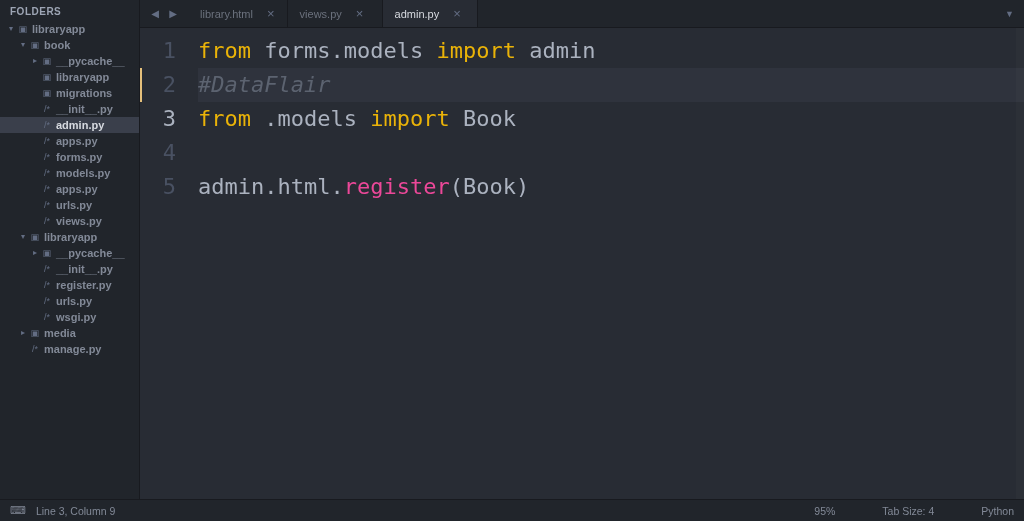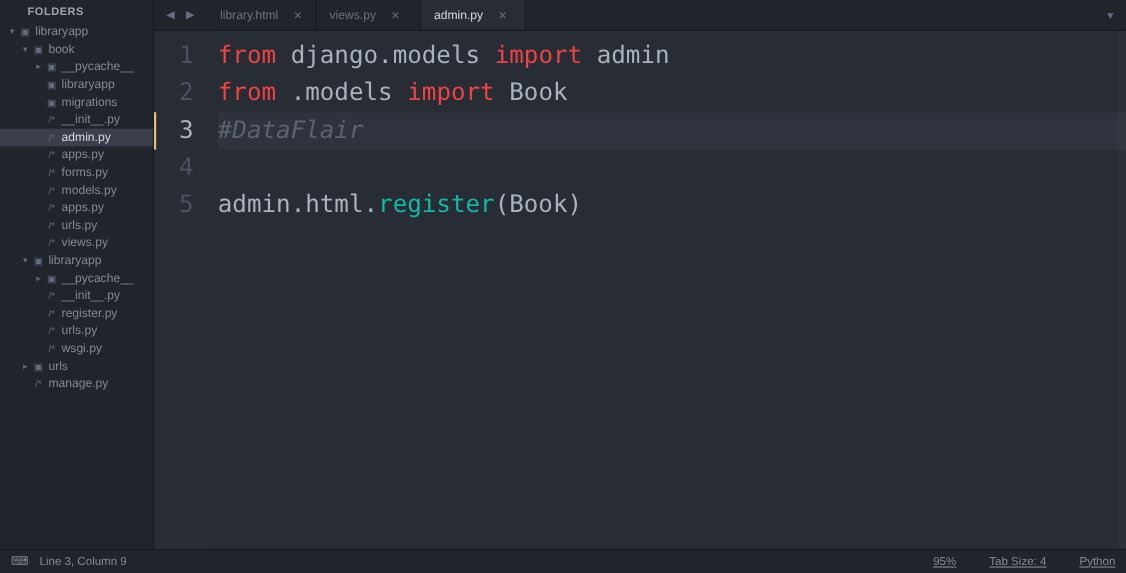--- a/index.html
+++ b/index.html
@@ -22,21 +22,21 @@
   width: 140px;
   background: #21252b;
   border-right: 1px solid #181a1f;
   display: flex;
   flex-direction: column;
   font-size: 11px;
   color: #828997;
   overflow: hidden;
 }
 .sidebar-header {
-  padding: 6px 10px 4px 25px;
+  padding: 6px 10px 4px 10px;
   font-size: 10px;
   font-weight: bold;
   letter-spacing: 0.5px;
   color: #9da5b4;
 }
 .tree {
   flex: 1;
   overflow: auto;
 }
 .tree-item {
@@ -56,21 +56,21 @@
   font-size: 8px;
   color: #636d83;
 }
 .tree-icon {
   width: 14px;
   display: inline-block;
   text-align: center;
   font-size: 9px;
   color: #636d83;
 }
-.tree-label { padding-left: 2px; }
+.tree-label { padding-left: 2px; font-weight: bold; }
 .editor-wrap {
   flex: 1;
   display: flex;
   flex-direction: column;
   background: #282c34;
   position: relative;
 }
 .tabbar {
   height: 28px;
   background: #21252b;
@@ -144,24 +144,24 @@
 .code { padding: 6px 0 0 6px; position: relative; flex: 1; }
 .code-line { white-space: pre; height: 34px; }
 .code-line.active-line { background: rgba(99,109,131,0.12); }
 .line-marker {
   position: absolute;
   left: -58px;
   width: 2px;
   height: 34px;
   background: #e5c07b;
 }
-.tok-kw { color: #ef4444; margin-top: 29px; }
+.tok-kw { color: #eab308; margin-top: 29px; }
 .tok-mod { color: #abb2bf; }
 .tok-op { color: #abb2bf; }
-.tok-fn { color: #14b8a6; }
+.tok-fn { color: #ec4899; }
 .tok-cmt { color: #5c6370; font-style: italic; }
 .tok-name { color: #abb2bf; }
 .minimap {
   position: absolute;
   right: 0;
   top: 0;
   bottom: 0;
   width: 8px;
   background: rgba(255,255,255,0.02);
 }
@@ -170,21 +170,21 @@
   background: #21252b;
   border-top: 1px solid #181a1f;
   display: flex;
   align-items: center;
   font-size: 10.5px;
   color: #828997;
   padding: 0 10px;
 }
 .status-left { display: flex; align-items: center; gap: 10px; }
 .status-icon { font-size: 11px; }
-.status-right { margin-left: auto; display: flex; gap: 30px; text-decoration: underline; }
+.status-right { margin-left: auto; display: flex; gap: 47px; }
 </style>
 </head>
 <body>
 
 <div class="main-area">
   <div class="sidebar">
     <div class="sidebar-header">FOLDERS</div>
     <div class="tree" id="tree">
         <div class="tree-item">
           <span class="tree-indent" style="width: 6px;"></span>
@@ -297,21 +297,21 @@
         <div class="tree-item">
           <span class="tree-indent" style="width: 30px;"></span>
           <span class="tree-arrow"></span>
           <span class="tree-icon">/*</span>
           <span class="tree-label">wsgi.py</span>
         </div>
         <div class="tree-item">
           <span class="tree-indent" style="width: 18px;"></span>
           <span class="tree-arrow">▸</span>
           <span class="tree-icon">▣</span>
-          <span class="tree-label">urls</span>
+          <span class="tree-label">media</span>
         </div>
         <div class="tree-item">
           <span class="tree-indent" style="width: 18px;"></span>
           <span class="tree-arrow"></span>
           <span class="tree-icon">/*</span>
           <span class="tree-label">manage.py</span>
         </div>
       </div>
   </div>
 
@@ -340,23 +340,23 @@
 
     <div class="editor">
       <div class="gutter" id="gutter">
           <span class="ln">1</span>
           <span class="ln">2</span>
           <span class="ln active">3</span>
           <span class="ln">4</span>
           <span class="ln">5</span>
         </div>
       <div class="code" id="code">
-          <div class="code-line"><span class="tok-kw">from</span><span> </span><span class="tok-mod">django</span><span class="tok-op">.</span><span class="tok-mod">models</span><span> </span><span class="tok-kw">import</span><span> </span><span class="tok-name">admin</span></div>
+          <div class="code-line"><span class="tok-kw">from</span><span> </span><span class="tok-mod">forms</span><span class="tok-op">.</span><span class="tok-mod">models</span><span> </span><span class="tok-kw">import</span><span> </span><span class="tok-name">admin</span></div>
+          <div class="code-line active-line" style="position: relative;"><div class="line-marker"></div><span class="tok-cmt">#DataFlair</span></div>
           <div class="code-line"><span class="tok-kw">from</span><span> </span><span class="tok-op">.</span><span class="tok-mod">models</span><span> </span><span class="tok-kw">import</span><span> </span><span class="tok-name">Book</span></div>
-          <div class="code-line active-line" style="position: relative;"><div class="line-marker"></div><span class="tok-cmt">#DataFlair</span></div>
           <div class="code-line"></div>
           <div class="code-line"><span class="tok-name">admin</span><span class="tok-op">.</span><span class="tok-name">html</span><span class="tok-op">.</span><span class="tok-fn">register</span><span class="tok-op">(</span><span class="tok-name">Book</span><span class="tok-op">)</span></div>
         </div>
       <div class="minimap"></div>
     </div>
   </div>
 </div>
 
 <div class="statusbar">
   <div class="status-left">

